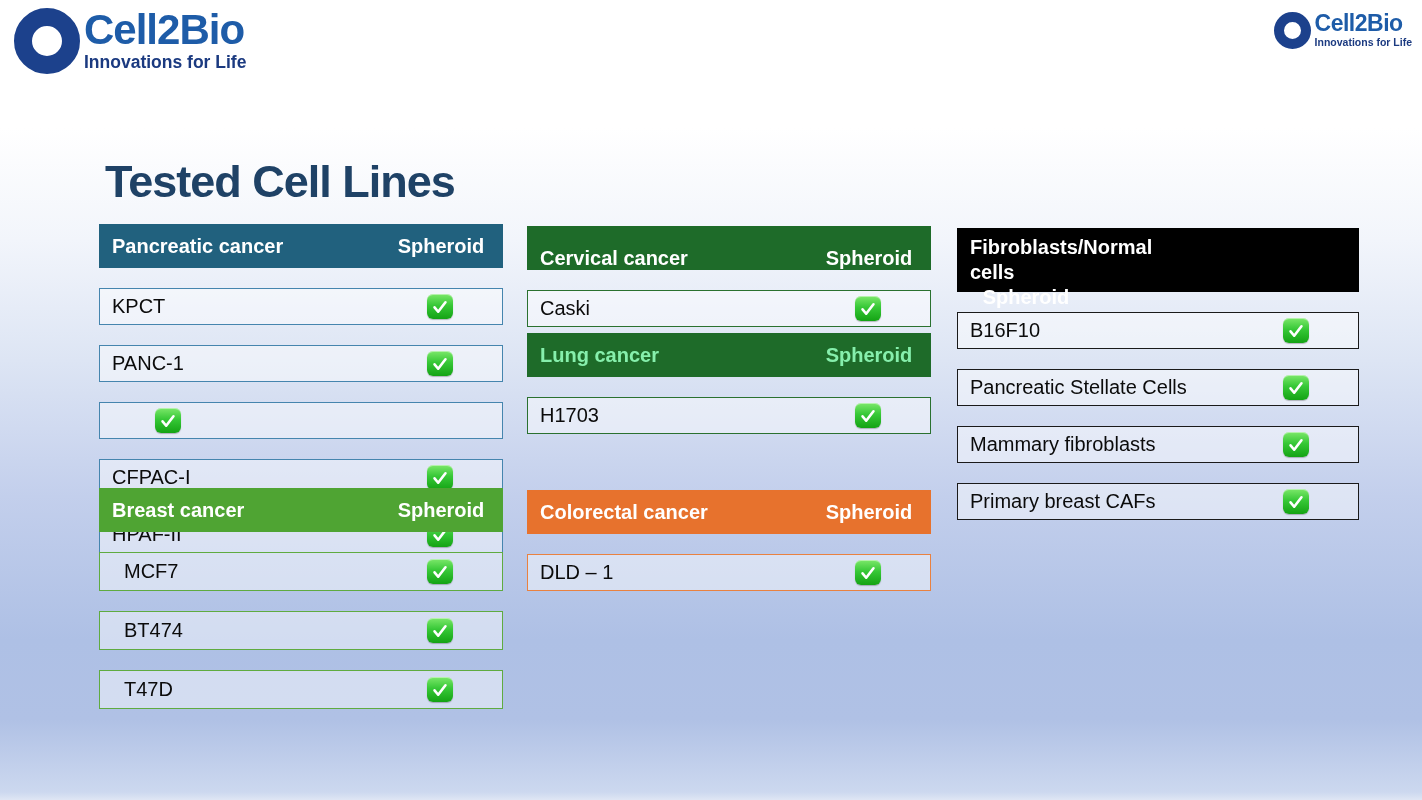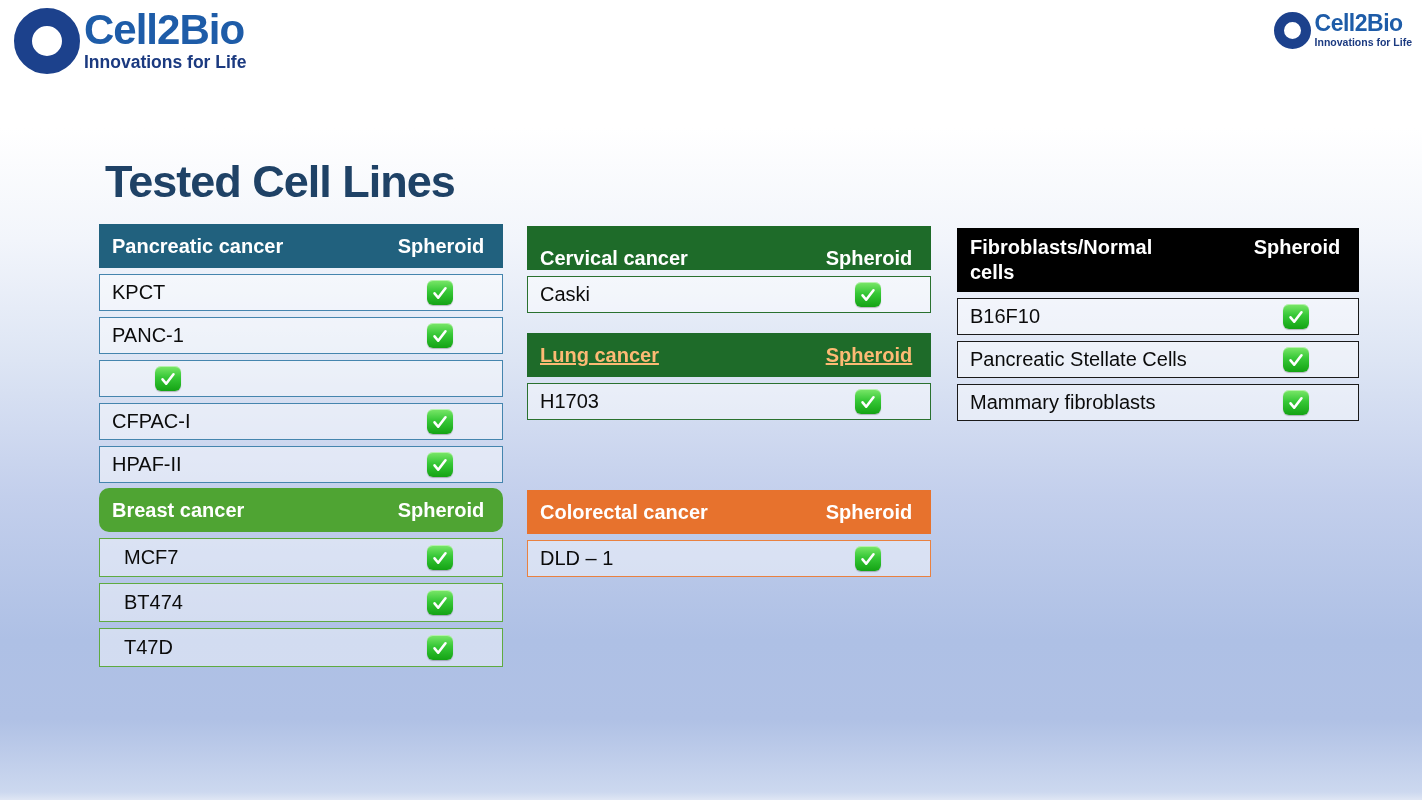--- a/index.html
+++ b/index.html
@@ -32,26 +32,26 @@
   }
   
   .ctable{position:absolute;box-sizing:border-box;}
   .thead{
     display:flex;justify-content:space-between;align-items:center;
     background:var(--hdr,#333);color:#fff;font-weight:bold;font-size:20px;
     height:44px;padding:0 6px 0 13px;box-sizing:border-box;
   }
   .thead .hname{flex:1;}
   .thead .hspheroid{width:112px;text-align:center;}
-  .ctable--tall .thead{height:64px;align-items:flex-start;padding-top:7px;line-height:25px;}
+  .ctable--tall .thead{height:64px;align-items:flex-start;padding-top:7px;line-height:25px;flex-direction:column;}
   .ctable--tall .thead .hname{max-width:215px;}
   .rows{display:block;}
   .row{
     display:flex;align-items:center;justify-content:space-between;
-    height:35px;margin-top:6px;box-sizing:content-box;
+    height:35px;margin-top:20px;box-sizing:content-box;
     border:1px solid var(--brd,#888);
     background:rgba(255,255,255,0.45);
     padding:0 6px 0 12px;
     font-size:20px;color:#0b0b0b;
   }
   .ctable--breast .row{height:37px;padding-left:24px;}
   .row .cname{flex:1;white-space:nowrap;}
   .row .ccheck{width:112px;display:flex;justify-content:center;}
   .checkbox{
     width:26px;height:25px;border-radius:6px;
@@ -134,21 +134,21 @@
             <svg width="18" height="16" viewBox="0 0 24 22">
               <path d="M4.5 11.5l5 6L19.5 4.5" fill="none" stroke="#ffffff" stroke-width="3.6" stroke-linecap="round" stroke-linejoin="round"></path>
             </svg>
           </span>
         </span>
       </div>
     </div>
 </div>
 
 <div class="ctable ctable--breast" style="left: 99px; top: 488px; width: 404px; --hdr: #4FA433; --brd: #5FAB40;">
-  <div class="thead" style="color: rgb(255, 255, 255); border-radius: 10px;">
+  <div class="thead" style="color: rgb(255, 255, 255);">
     <span class="hname">Breast cancer</span>
     <span class="hspheroid">Spheroid</span>
   </div>
   <div class="rows">
       <div class="row">
         <span class="cname">MCF7</span>
         <span class="ccheck">
           <span class="checkbox">
             <svg width="18" height="16" viewBox="0 0 24 22">
               <path d="M4.5 11.5l5 6L19.5 4.5" fill="none" stroke="#ffffff" stroke-width="3.6" stroke-linecap="round" stroke-linejoin="round"></path>
@@ -192,21 +192,21 @@
             <svg width="18" height="16" viewBox="0 0 24 22">
               <path d="M4.5 11.5l5 6L19.5 4.5" fill="none" stroke="#ffffff" stroke-width="3.6" stroke-linecap="round" stroke-linejoin="round"></path>
             </svg>
           </span>
         </span>
       </div>
     </div>
 </div>
 
 <div class="ctable" style="left: 527px; top: 333px; width: 404px; --hdr: #1E6B29; --brd: #2A712F;">
-  <div class="thead" style="color: #fdba74; text-decoration: underline;">
+  <div class="thead" style="color: #86efac;">
     <span class="hname">Lung cancer</span>
     <span class="hspheroid">Spheroid</span>
   </div>
   <div class="rows">
       <div class="row">
         <span class="cname">H1703</span>
         <span class="ccheck">
           <span class="checkbox">
             <svg width="18" height="16" viewBox="0 0 24 22">
               <path d="M4.5 11.5l5 6L19.5 4.5" fill="none" stroke="#ffffff" stroke-width="3.6" stroke-linecap="round" stroke-linejoin="round"></path>
@@ -265,14 +265,24 @@
       <div class="row">
         <span class="cname">Mammary fibroblasts</span>
         <span class="ccheck">
           <span class="checkbox">
             <svg width="18" height="16" viewBox="0 0 24 22">
               <path d="M4.5 11.5l5 6L19.5 4.5" fill="none" stroke="#ffffff" stroke-width="3.6" stroke-linecap="round" stroke-linejoin="round"></path>
             </svg>
           </span>
         </span>
       </div>
+      <div class="row">
+        <span class="cname">Primary breast CAFs</span>
+        <span class="ccheck">
+          <span class="checkbox">
+            <svg width="18" height="16" viewBox="0 0 24 22">
+              <path d="M4.5 11.5l5 6L19.5 4.5" fill="none" stroke="#ffffff" stroke-width="3.6" stroke-linecap="round" stroke-linejoin="round"></path>
+            </svg>
+          </span>
+        </span>
+      </div>
     </div>
 </div>
 
 </body></html>

